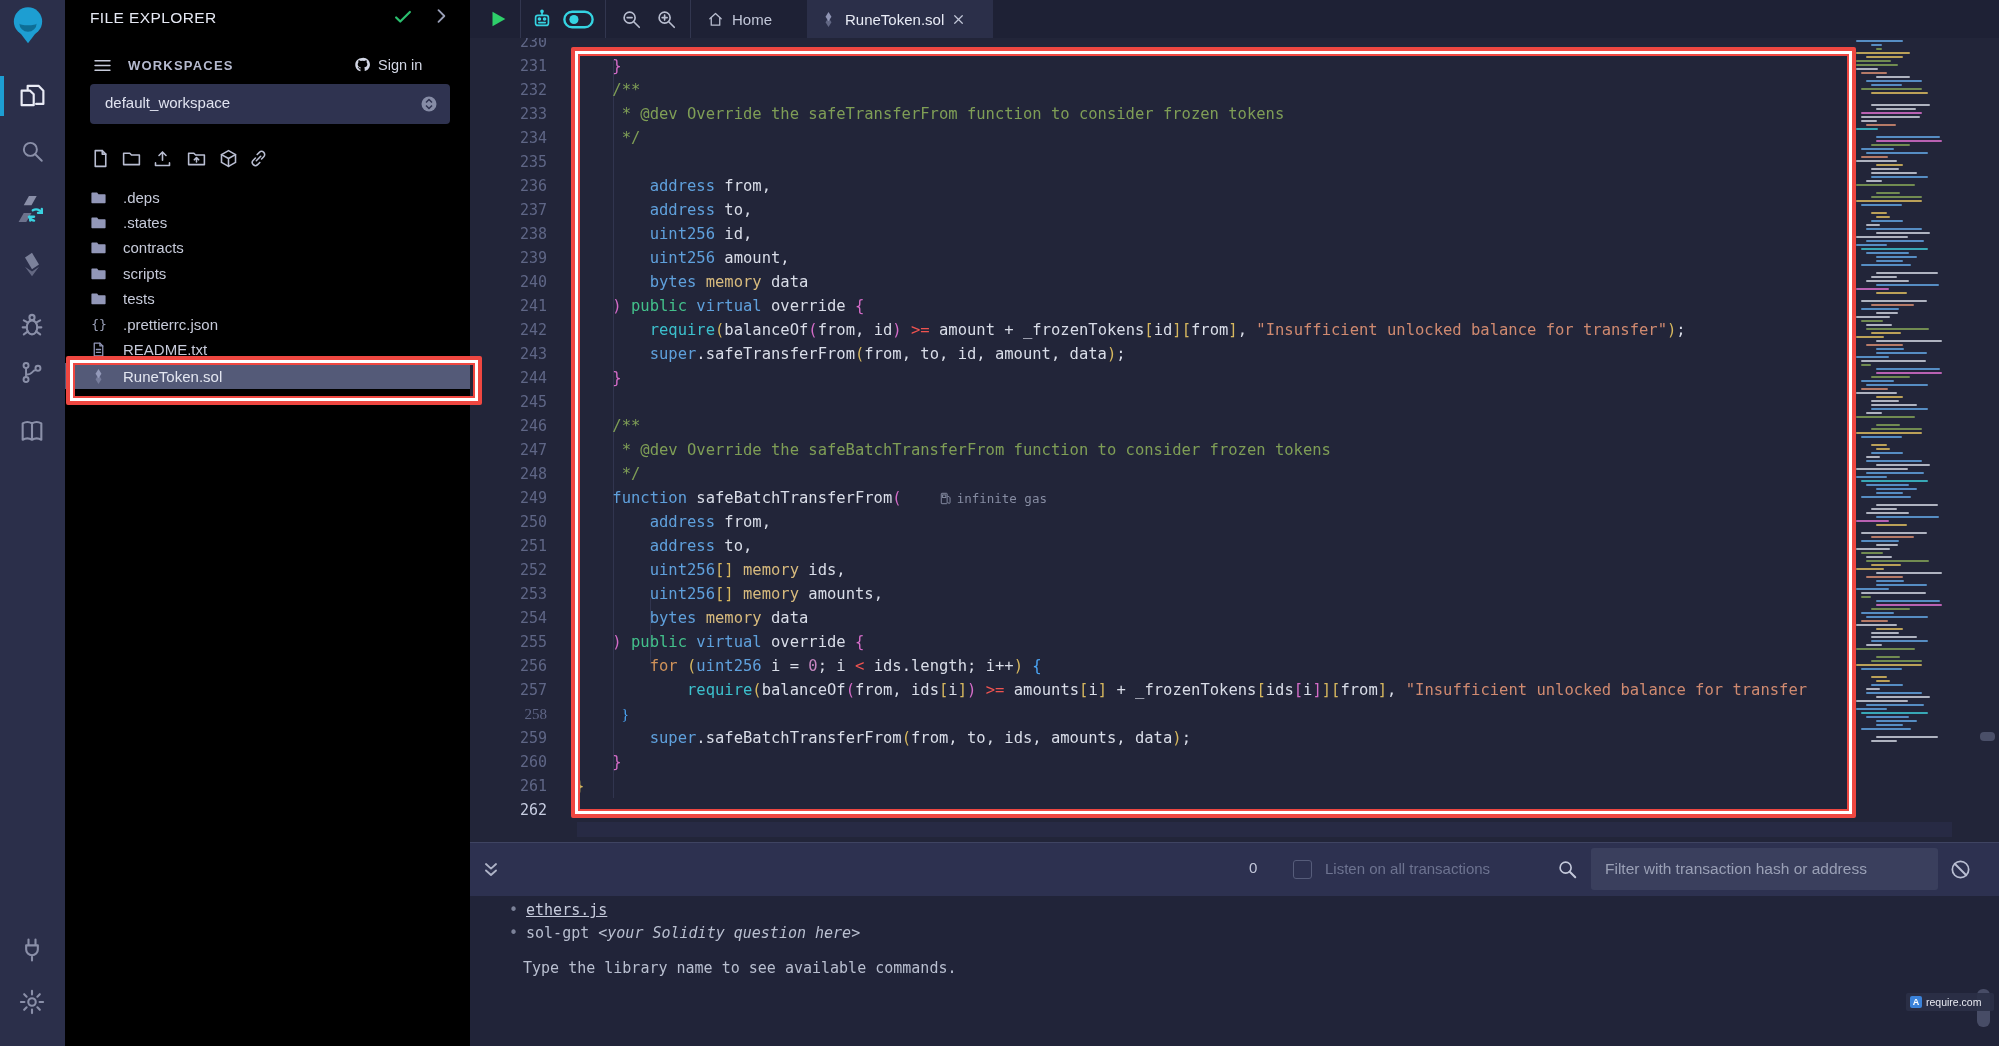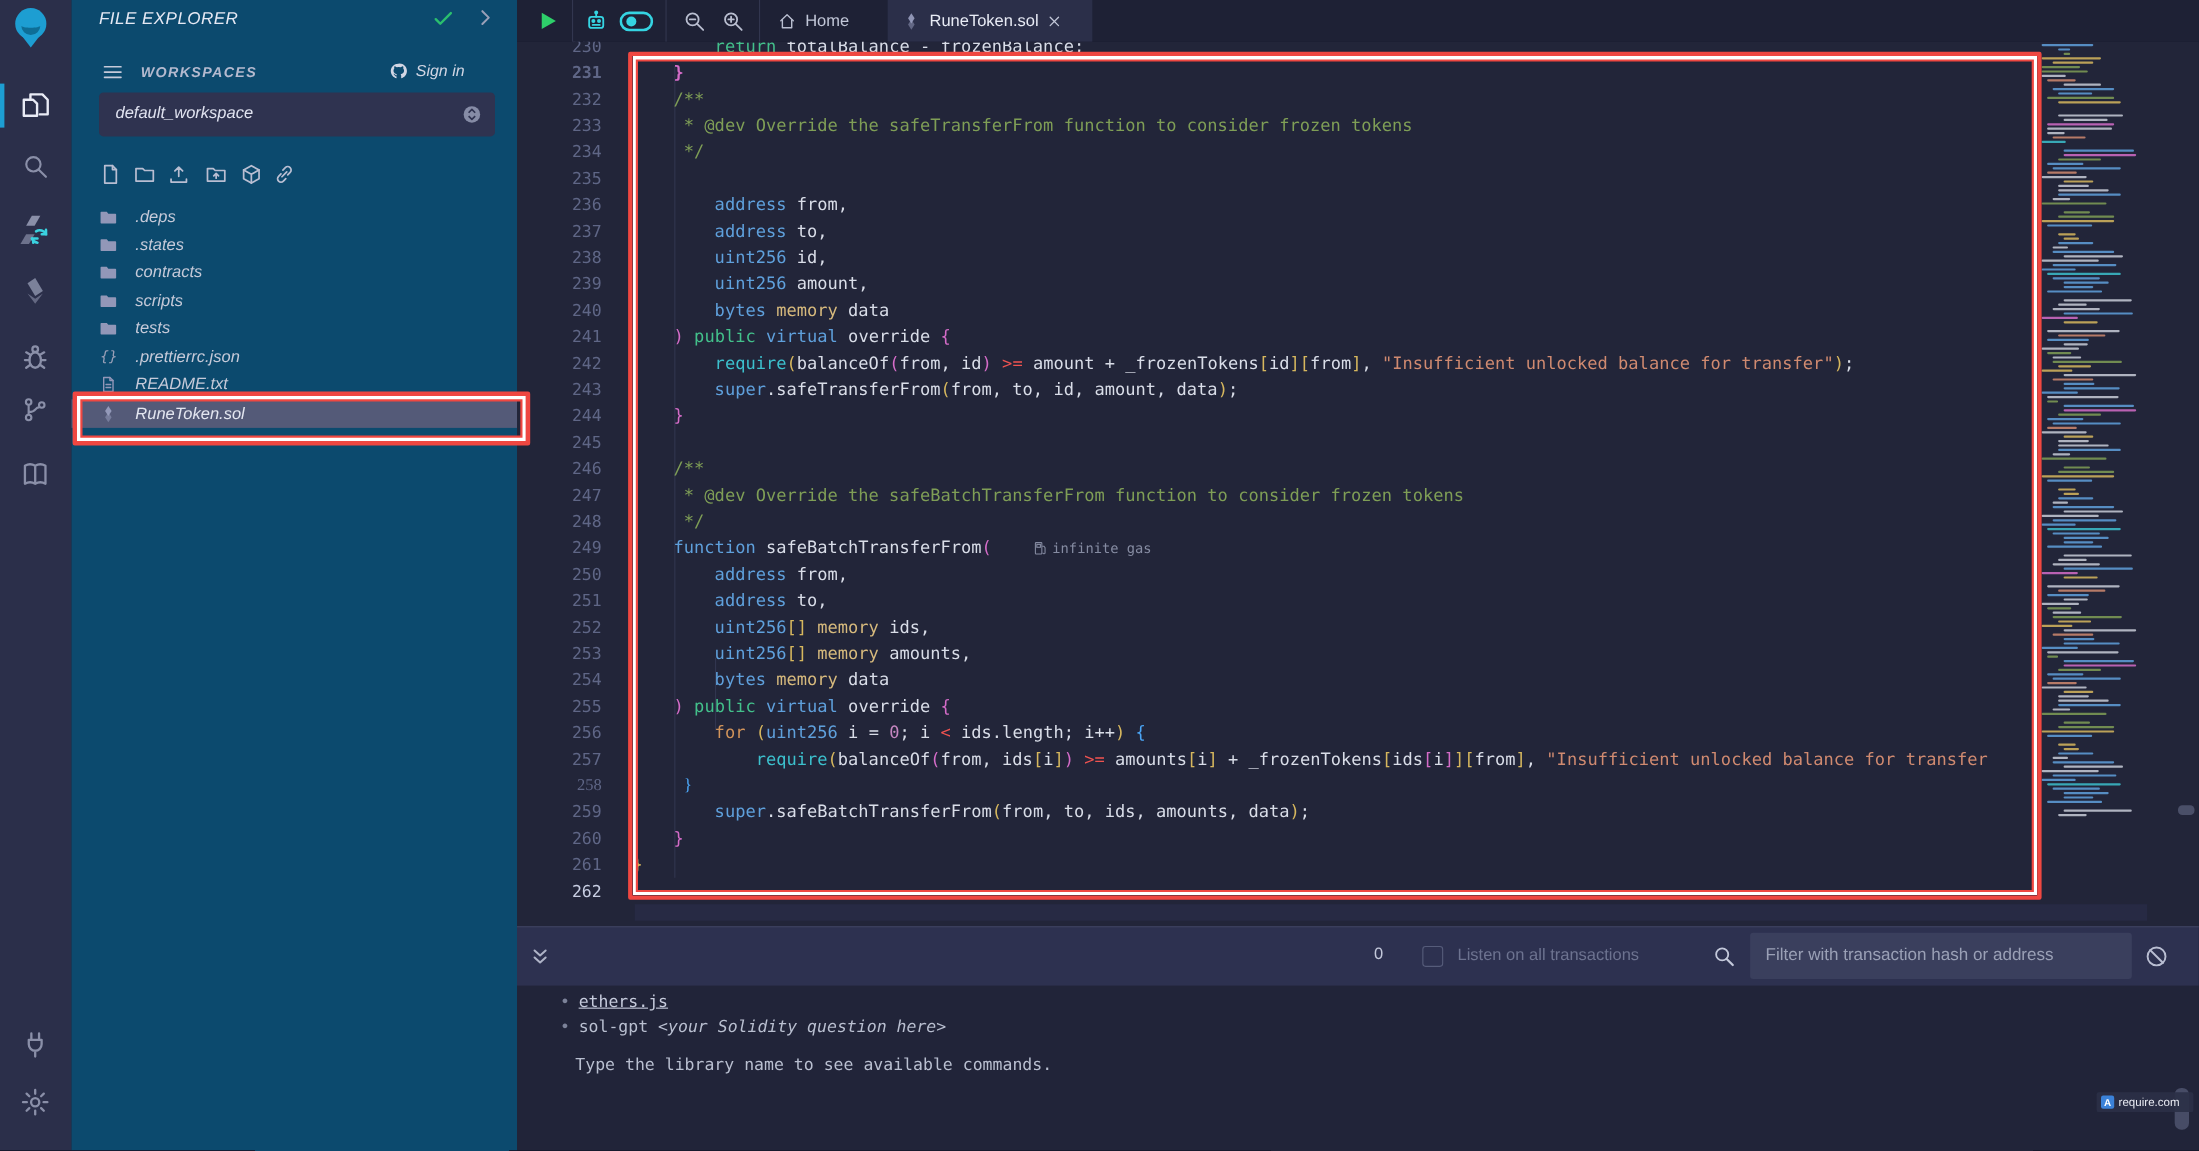--- a/index.html
+++ b/index.html
@@ -9,21 +9,21 @@
   .icon{display:inline-block;line-height:0;}
   .icon svg{width:100%;height:100%;}
 
   
   .activity-bar{left:0;top:0;width:65px;height:1046px;background:#2b2f4a;border-right:1px solid #1b1e33;}
   .act-ico{position:absolute;color:#8a8fa8;}
   .act-ico.active{color:#e9ebf5;}
   .act-indicator{position:absolute;left:0;top:76px;width:4px;height:40px;background:#1d9ed2;}
 
   
-  .side-panel{left:65px;top:0;width:405px;height:1046px;background:#0c4a6e;font-style:italic;}
+  .side-panel{left:65px;top:0;width:405px;height:1046px;background:#000000;}
   .fe-title{position:absolute;left:25px;top:9px;font-size:15.5px;letter-spacing:.4px;color:#e6e9f4;font-weight:500;}
   .fe-check{position:absolute;left:327px;top:6px;width:22px;height:22px;color:#2bbf6e;}
   .fe-chev{position:absolute;left:366px;top:6px;width:20px;height:20px;color:#9aa0b8;}
   .ws-burger{position:absolute;left:27px;top:55px;width:21px;height:21px;color:#c6cada;}
   .ws-label{position:absolute;left:63px;top:58px;font-size:13px;letter-spacing:1.2px;color:#b5bacf;font-weight:600;}
   .signin{position:absolute;left:288px;top:53px;height:24px;color:#d2d6e4;font-size:14.5px;display:flex;align-items:center;gap:7px;}
   .signin .icon{width:18px;height:18px;}
   .ws-select{position:absolute;left:25px;top:84px;width:360px;height:40px;background:#2f3350;border-radius:4px;}
   .ws-select-text{position:absolute;left:15px;top:10px;font-size:15px;color:#e0e3f0;}
   .ws-selector{position:absolute;right:12px;top:11px;width:18px;height:18px;color:#868ca6;}
@@ -302,23 +302,22 @@
           </svg></span>
     </div>
   </div>
 
   <div class="abs editor-area">
     <div class="indent-guide" style="left:143px;top:22px;height:738px;"></div>
     <div class="indent-guide" style="left:180px;top:560px;height:66px;"></div>
     <div id="code-lines">
         <div class="cl" style="top: -8px;">
           <span class="ln">230</span>
-          <span class="ct"><span class="tk-w">        </span><span class="tk-kg">return</span><span class="tk-w"> totalBalance - frozenBalance;</span></span>
-        </div>
-        <div class="cl" style="top: 16px; font-weight: bold;">
+        </div>
+        <div class="cl" style="top: 16px;">
           <span class="ln">231</span>
           <span class="ct"><span class="tk-w">    </span><span class="tk-pk">}</span></span>
         </div>
         <div class="cl" style="top: 40px;">
           <span class="ln">232</span>
           <span class="ct"><span class="tk-c">    /**</span></span>
         </div>
         <div class="cl" style="top: 64px;">
           <span class="ln">233</span>
           <span class="ct"><span class="tk-c">     * @dev Override the safeTransferFrom function to consider frozen tokens</span></span>

